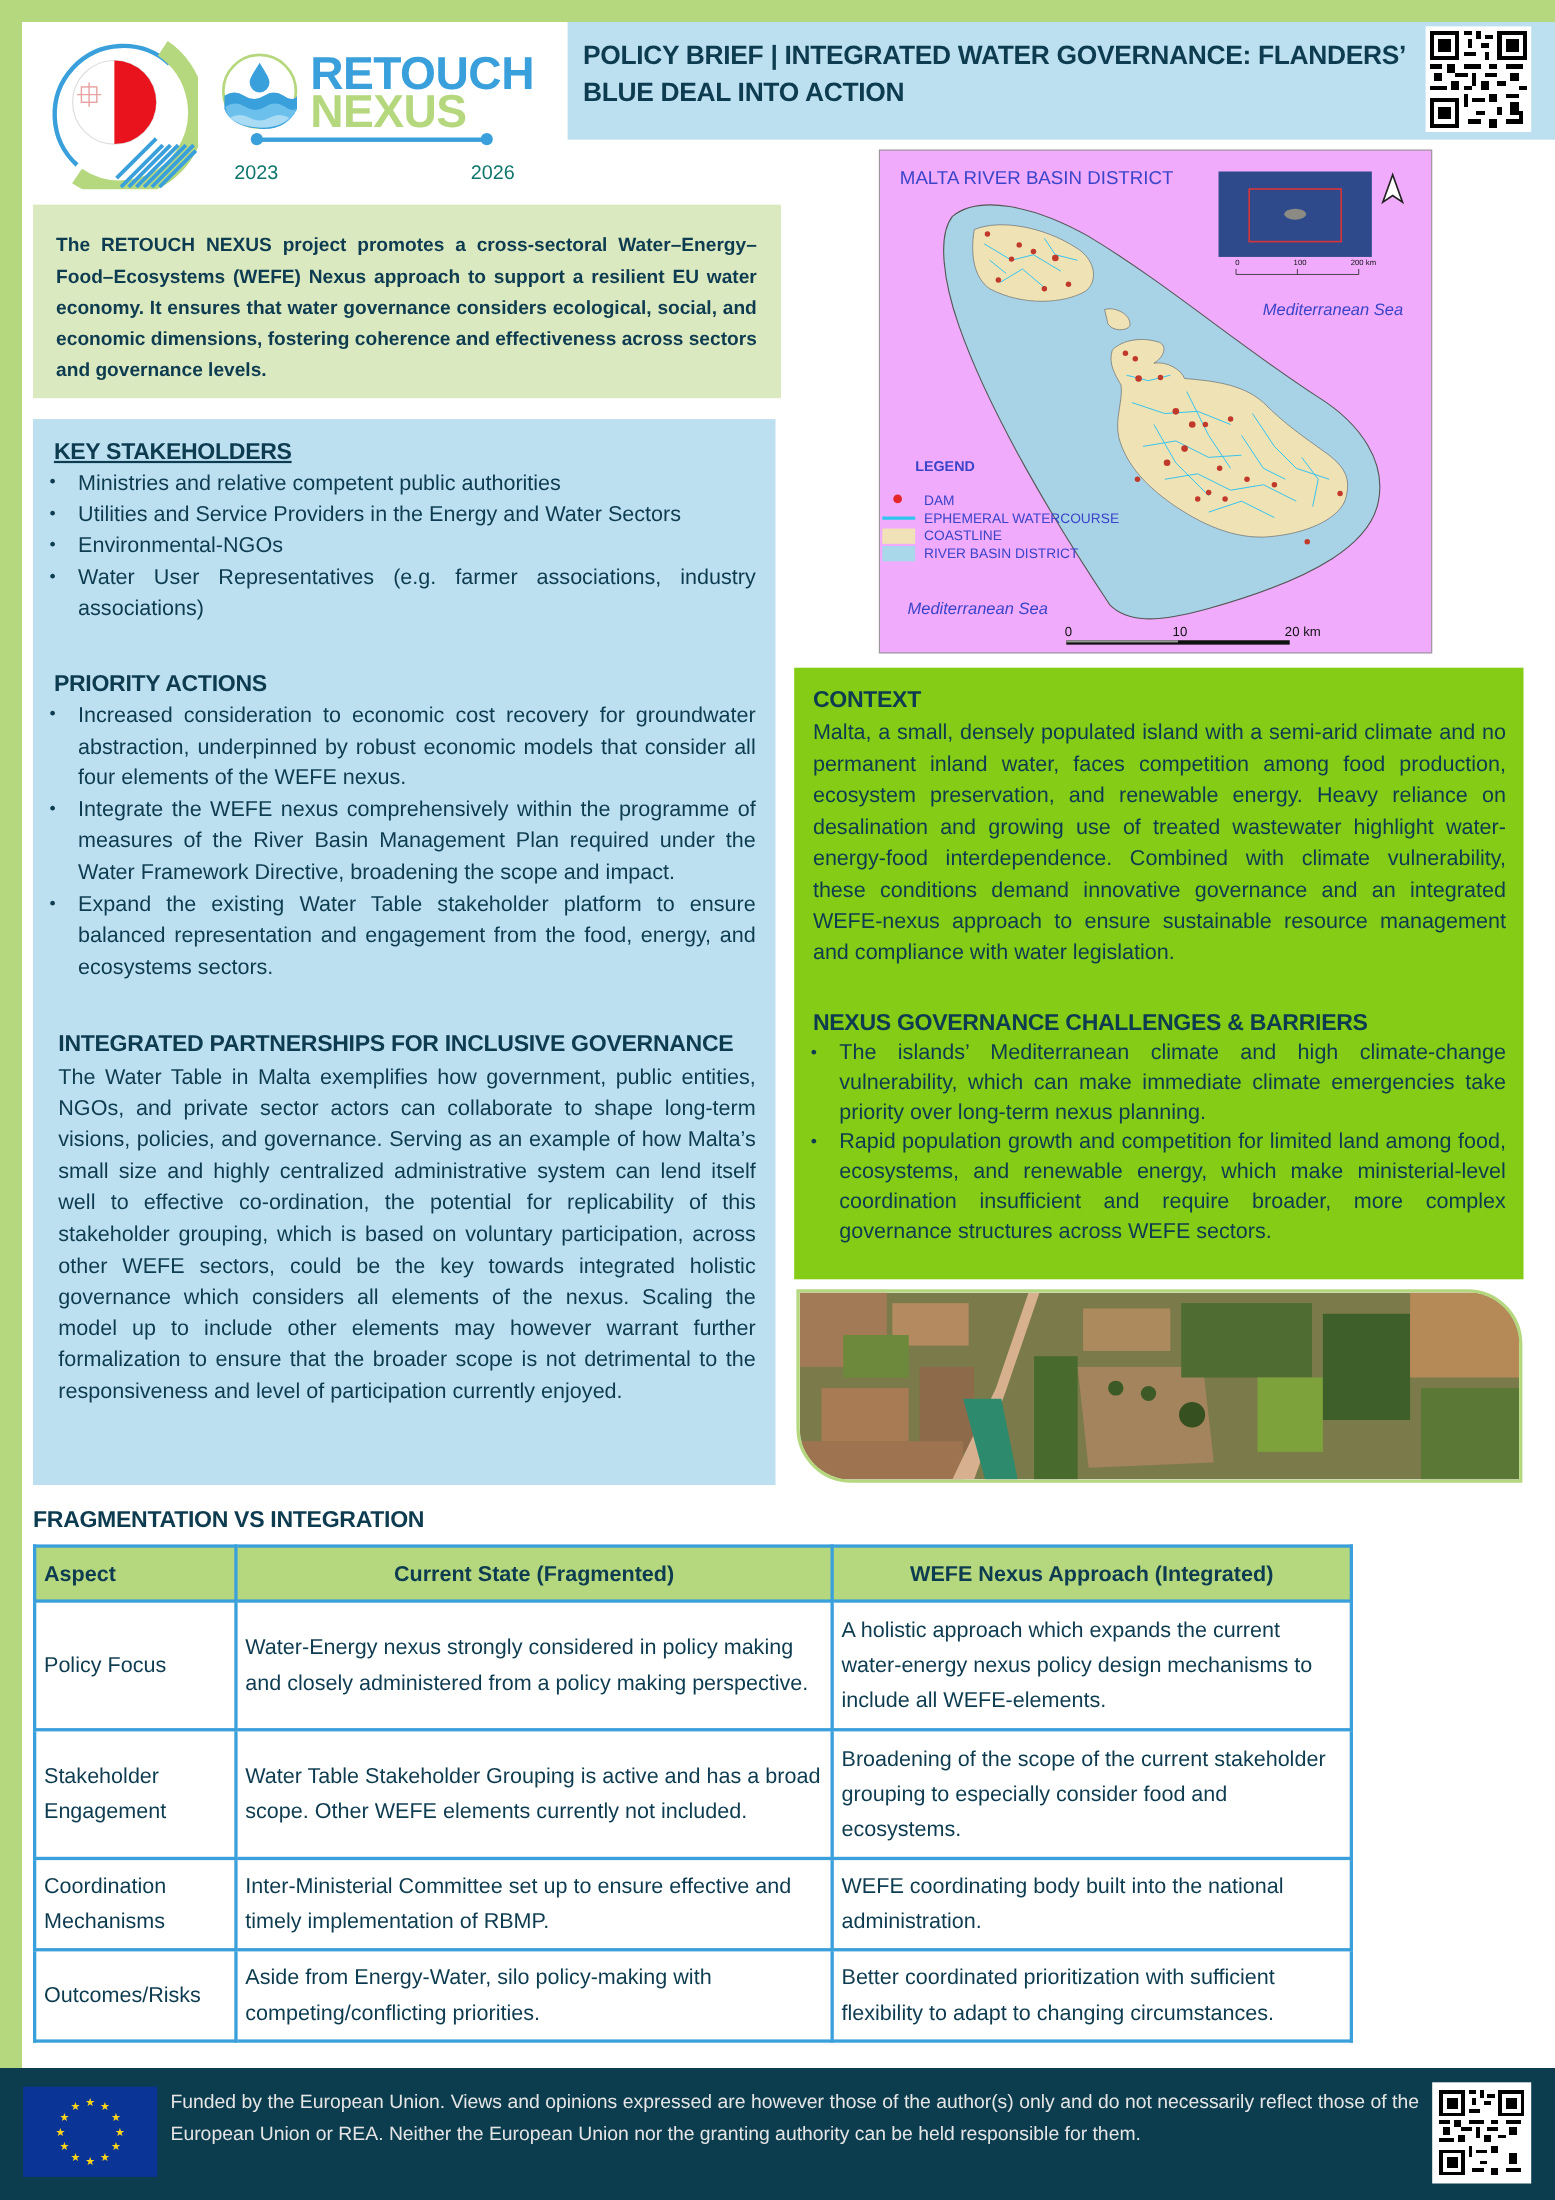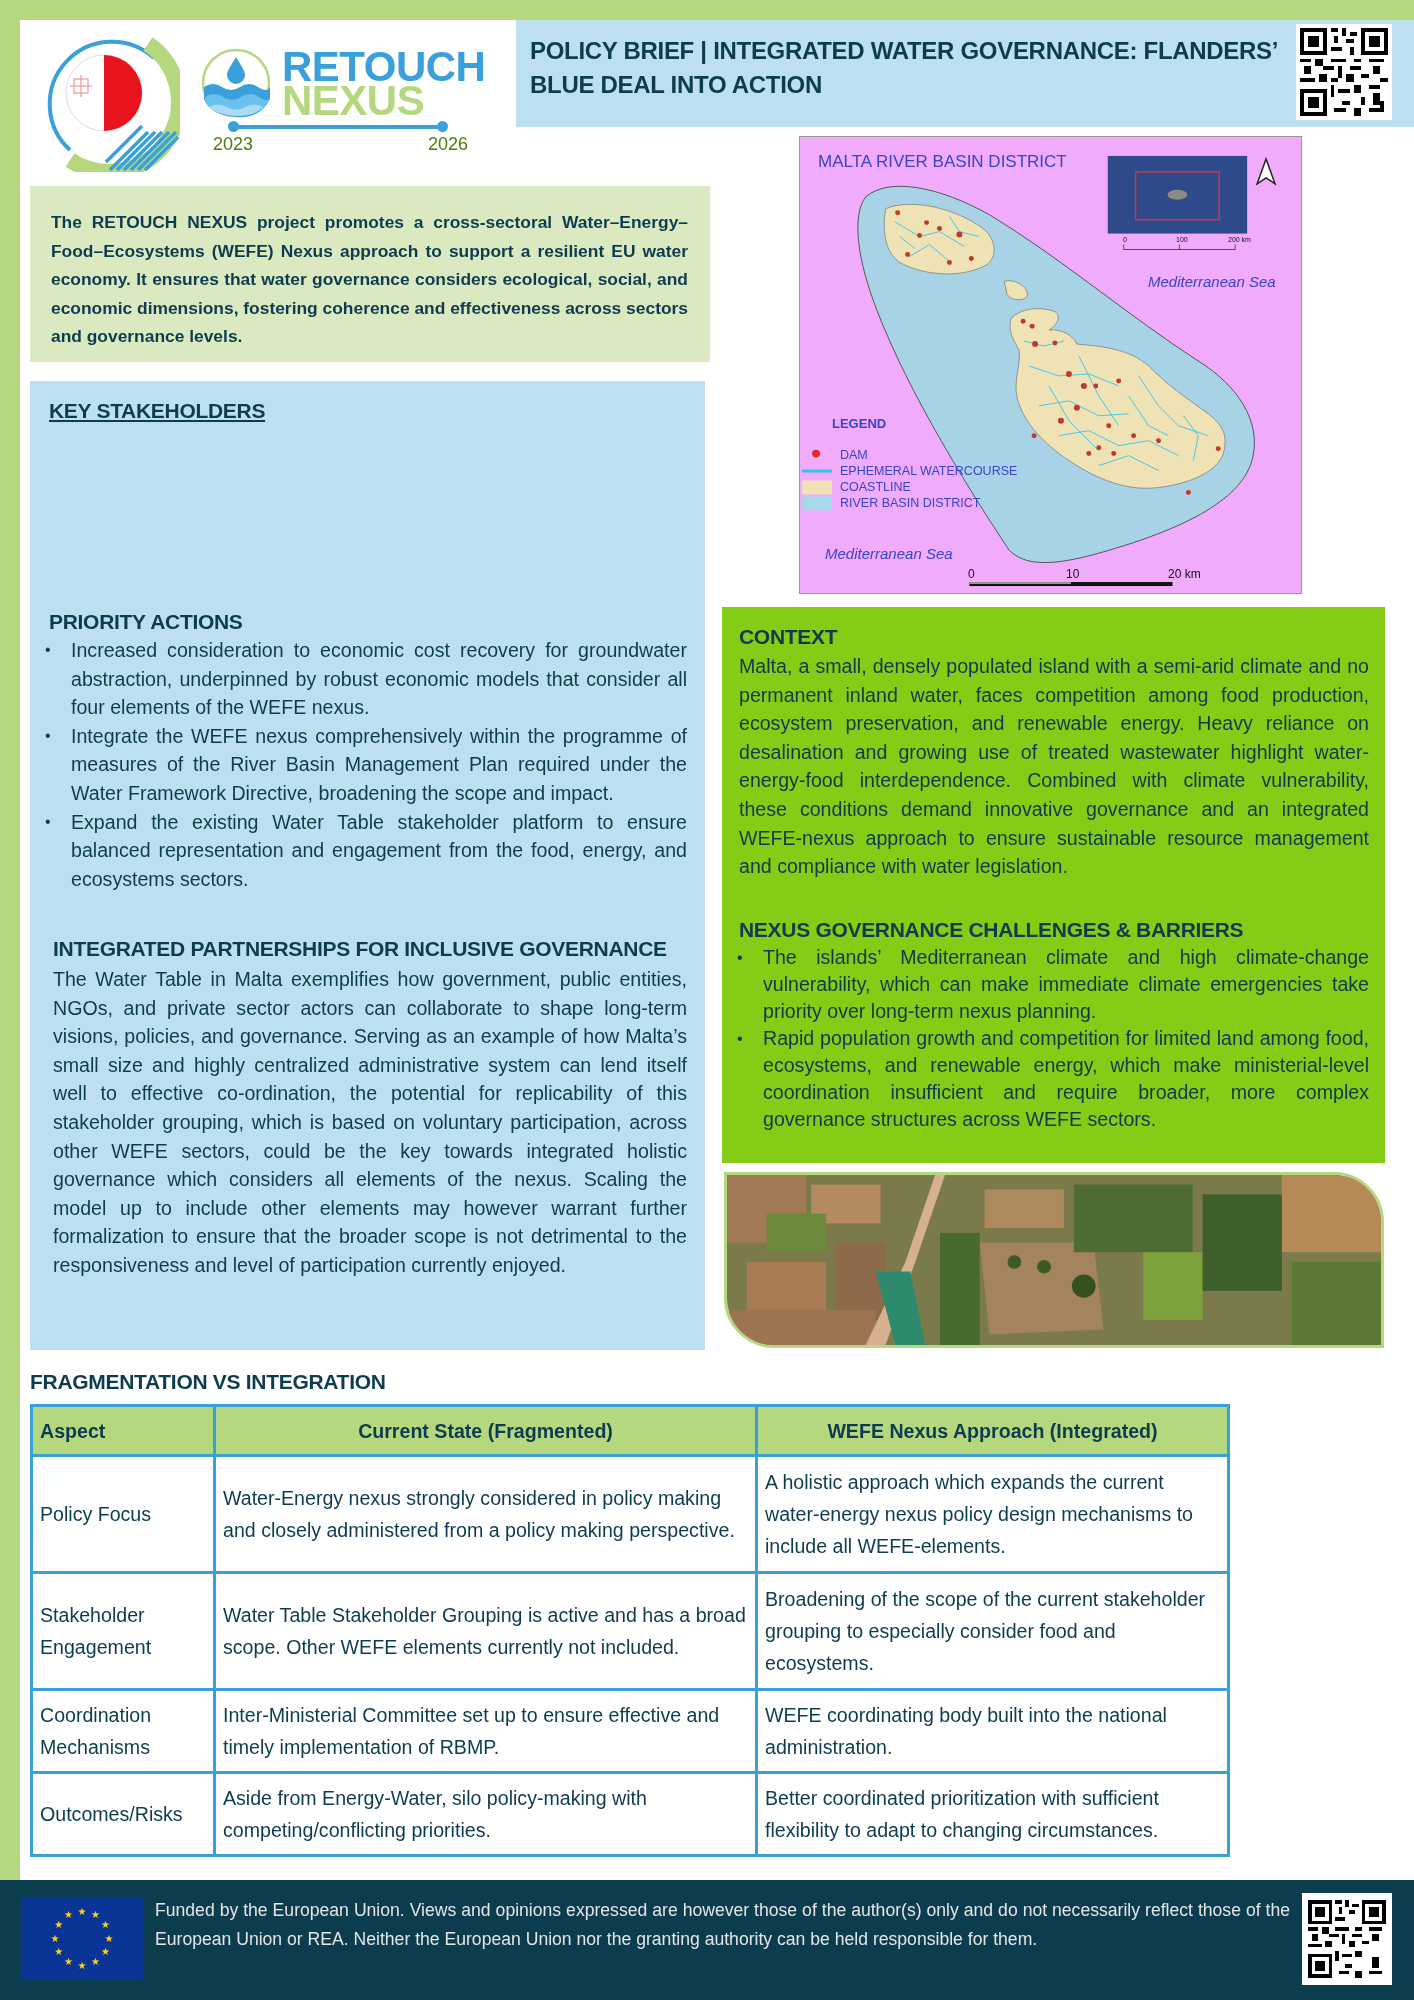--- a/index.html
+++ b/index.html
@@ -10,21 +10,21 @@
 
   
   .malta-logo { position: absolute; left: 30px; top: 22px; width: 150px; height: 150px; }
   .retouch-logo { position: absolute; left: 200px; top: 45px; width: 290px; height: 110px; }
   .retouch-word { position: absolute; left: 82px; top: 0; font-weight: 700; font-size: 42px; line-height: 40px; letter-spacing: -0.5px; }
   .retouch-word.r1 { color: #3aa0db; top: 2px; }
   .retouch-word.r2 { color: #b5d87f; top: 36px; }
   .timeline { position: absolute; left: 232px; top: 125px; width: 212px; height: 4px; background: #3aa0db; }
   .timeline::before, .timeline::after { content: ""; position: absolute; top: -4px; width: 11px; height: 11px; border-radius: 50%; background: #3aa0db; }
   .timeline::before { left: -4px; } .timeline::after { right: -4px; }
-  .year { position: absolute; top: 134px; font-size: 18px; color: #4d7c0f; }
+  .year { position: absolute; top: 147px; font-size: 18px; color: #0f766e; }
   .year.y1 { left: 213px; } .year.y2 { left: 428px; }
 
   .title-box { position: absolute; left: 516px; top: 20px; width: 898px; height: 107px; background: #bde0f1; }
   .title-text { position: absolute; left: 14px; top: 14px; width: 760px; font-size: 24px; font-weight: 700; line-height: 34px; color: #0d3b4f; letter-spacing: -0.3px; }
   .qr { position: absolute; background: #fff; }
   .qr-top { left: 780px; top: 4px; width: 96px; height: 96px; }
   .qr svg { width: 100%; height: 100%; display: block; }
 
   
   .intro { position: absolute; left: 30px; top: 186px; width: 680px; height: 176px; background: #dbe9c1; padding: 22px 22px 0 21px; }
@@ -179,20 +179,26 @@
     </svg>
   </div>
 </div>
 
 <div class="intro">
   <p>The RETOUCH NEXUS project promotes a cross-sectoral Water–Energy–Food–Ecosystems (WEFE) Nexus approach to support a resilient EU water economy. It ensures that water governance considers ecological, social, and economic dimensions, fostering coherence and effectiveness across sectors and governance levels.</p>
 </div>
 
 <div class="bluepanel">
   <div class="sec-h ks-h">KEY STAKEHOLDERS</div>
+  <ul class="blist ks-list">
+    <li>Ministries and relative competent public authorities</li>
+    <li>Utilities and Service Providers in the Energy and Water Sectors</li>
+    <li>Environmental-NGOs</li>
+    <li>Water User Representatives (e.g. farmer associations, industry associations)</li>
+  </ul>
   <div class="sec-h pa-h">PRIORITY ACTIONS</div>
   <ul class="blist pa-list">
     <li>Increased consideration to economic cost recovery for groundwater abstraction, underpinned by robust economic models that consider all four elements of the WEFE nexus.</li>
     <li>Integrate the WEFE nexus comprehensively within the programme of measures of the River Basin Management Plan required under the Water Framework Directive, broadening the scope and impact.</li>
     <li>Expand the existing Water Table stakeholder platform to ensure balanced representation and engagement from the food, energy, and ecosystems sectors.</li>
   </ul>
   <div class="sec-h ip-h">INTEGRATED PARTNERSHIPS FOR INCLUSIVE GOVERNANCE</div>
   <p class="ip-body">The Water Table in Malta exemplifies how government, public entities, NGOs, and private sector actors can collaborate to shape long-term visions, policies, and governance. Serving as an example of how Malta’s small size and highly centralized administrative system can lend itself well to effective co-ordination, the potential for replicability of this stakeholder grouping, which is based on voluntary participation,  across other WEFE sectors, could be the key towards integrated holistic governance which considers all elements of the nexus. Scaling the model up to include other elements may however warrant further formalization to ensure that the broader scope is not detrimental to the responsiveness and level of participation currently enjoyed.</p>
 </div>
 

